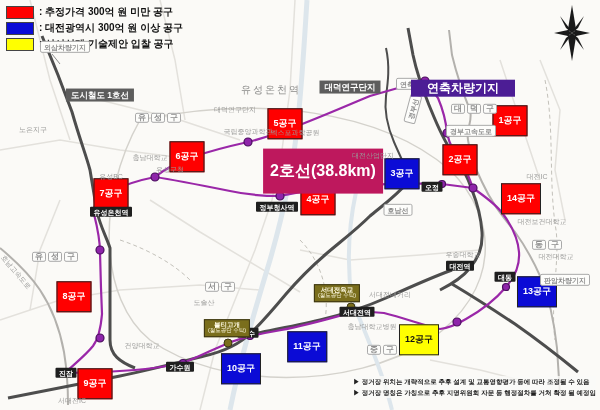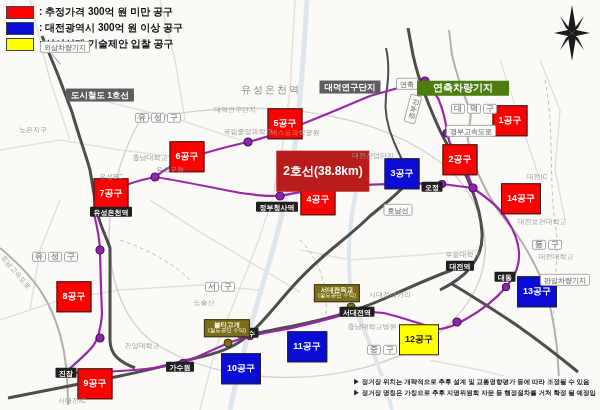--- a/index.html
+++ b/index.html
@@ -6,23 +6,23 @@
   body{width:600px;height:410px;font-family:"Liberation Sans",sans-serif;background:#fbfaf7;}
   #stage{position:relative;width:600px;height:410px;overflow:hidden;background:#fbfaf7;}
   #map-svg{position:absolute;left:0;top:0;}
   .lbl{position:absolute;transform:translate(-50%,-50%);white-space:nowrap;line-height:1.05;}
   .section{color:#fff;font-weight:bold;font-size:9px;padding:10px 5px;border:1px solid #222;}
   .section.red{background:#ff0000;}
   .section.blue{background:#0b0bd6;}
   .section.yellow{background:#ffff00;color:#111;}
   .station{background:#1f1f1f;color:#fff;font-size:7px;font-weight:bold;padding:1.5px 3.5px;border-radius:1px;}
   .linelabel{background:#5d5d5d;color:#fff;font-size:8.5px;font-weight:bold;padding:2px 5px;}
-  .bigline{background:#b91c1c;color:#fff;font-size:12px;font-weight:bold;padding:14px 7px;}
+  .bigline{background:#be185d;color:#fff;font-size:16px;font-weight:bold;padding:14px 7px;}
   .whitebox{background:#fdfdfb;color:#8d8d8d;font-size:7px;font-weight:bold;padding:1.5px 3px;border:1px solid #a9a9a9;border-radius:2px;}
-  .depotblue{background:#4d7c0f;color:#fff;font-size:10px;font-weight:bold;padding:2px 16px;}
+  .depotblue{background:#4c1d95;color:#fff;font-size:12px;font-weight:bold;padding:2px 16px;}
   .consign{background:#7a6e1c;color:#fffbe2;font-size:6.5px;font-weight:bold;padding:1.5px 3px;border:1px solid #33301000;border:1px solid #3b3513;text-align:center;}
   .consign .sub{display:block;font-size:5.5px;font-weight:normal;}
   .area{color:#9a9a99;font-size:7px;}
   .city{color:#8b8b8a;font-size:10px;letter-spacing:2px;}
   .rot{transform:translate(-50%,-50%) rotate(var(--r));}
   .district{display:flex;gap:2px;}
   .district span{display:inline-block;background:#fcfcfa;border:1px solid #a9a9a9;border-radius:2px;color:#8d8d8d;font-size:8px;font-weight:bold;padding:0px 2px;}
   #legend{position:absolute;left:6px;top:5px;}
   .leg-row{display:flex;align-items:center;margin-bottom:2px;}
   .leg-swatch{width:26px;height:11px;margin-right:5px;border:1px solid #444;}

